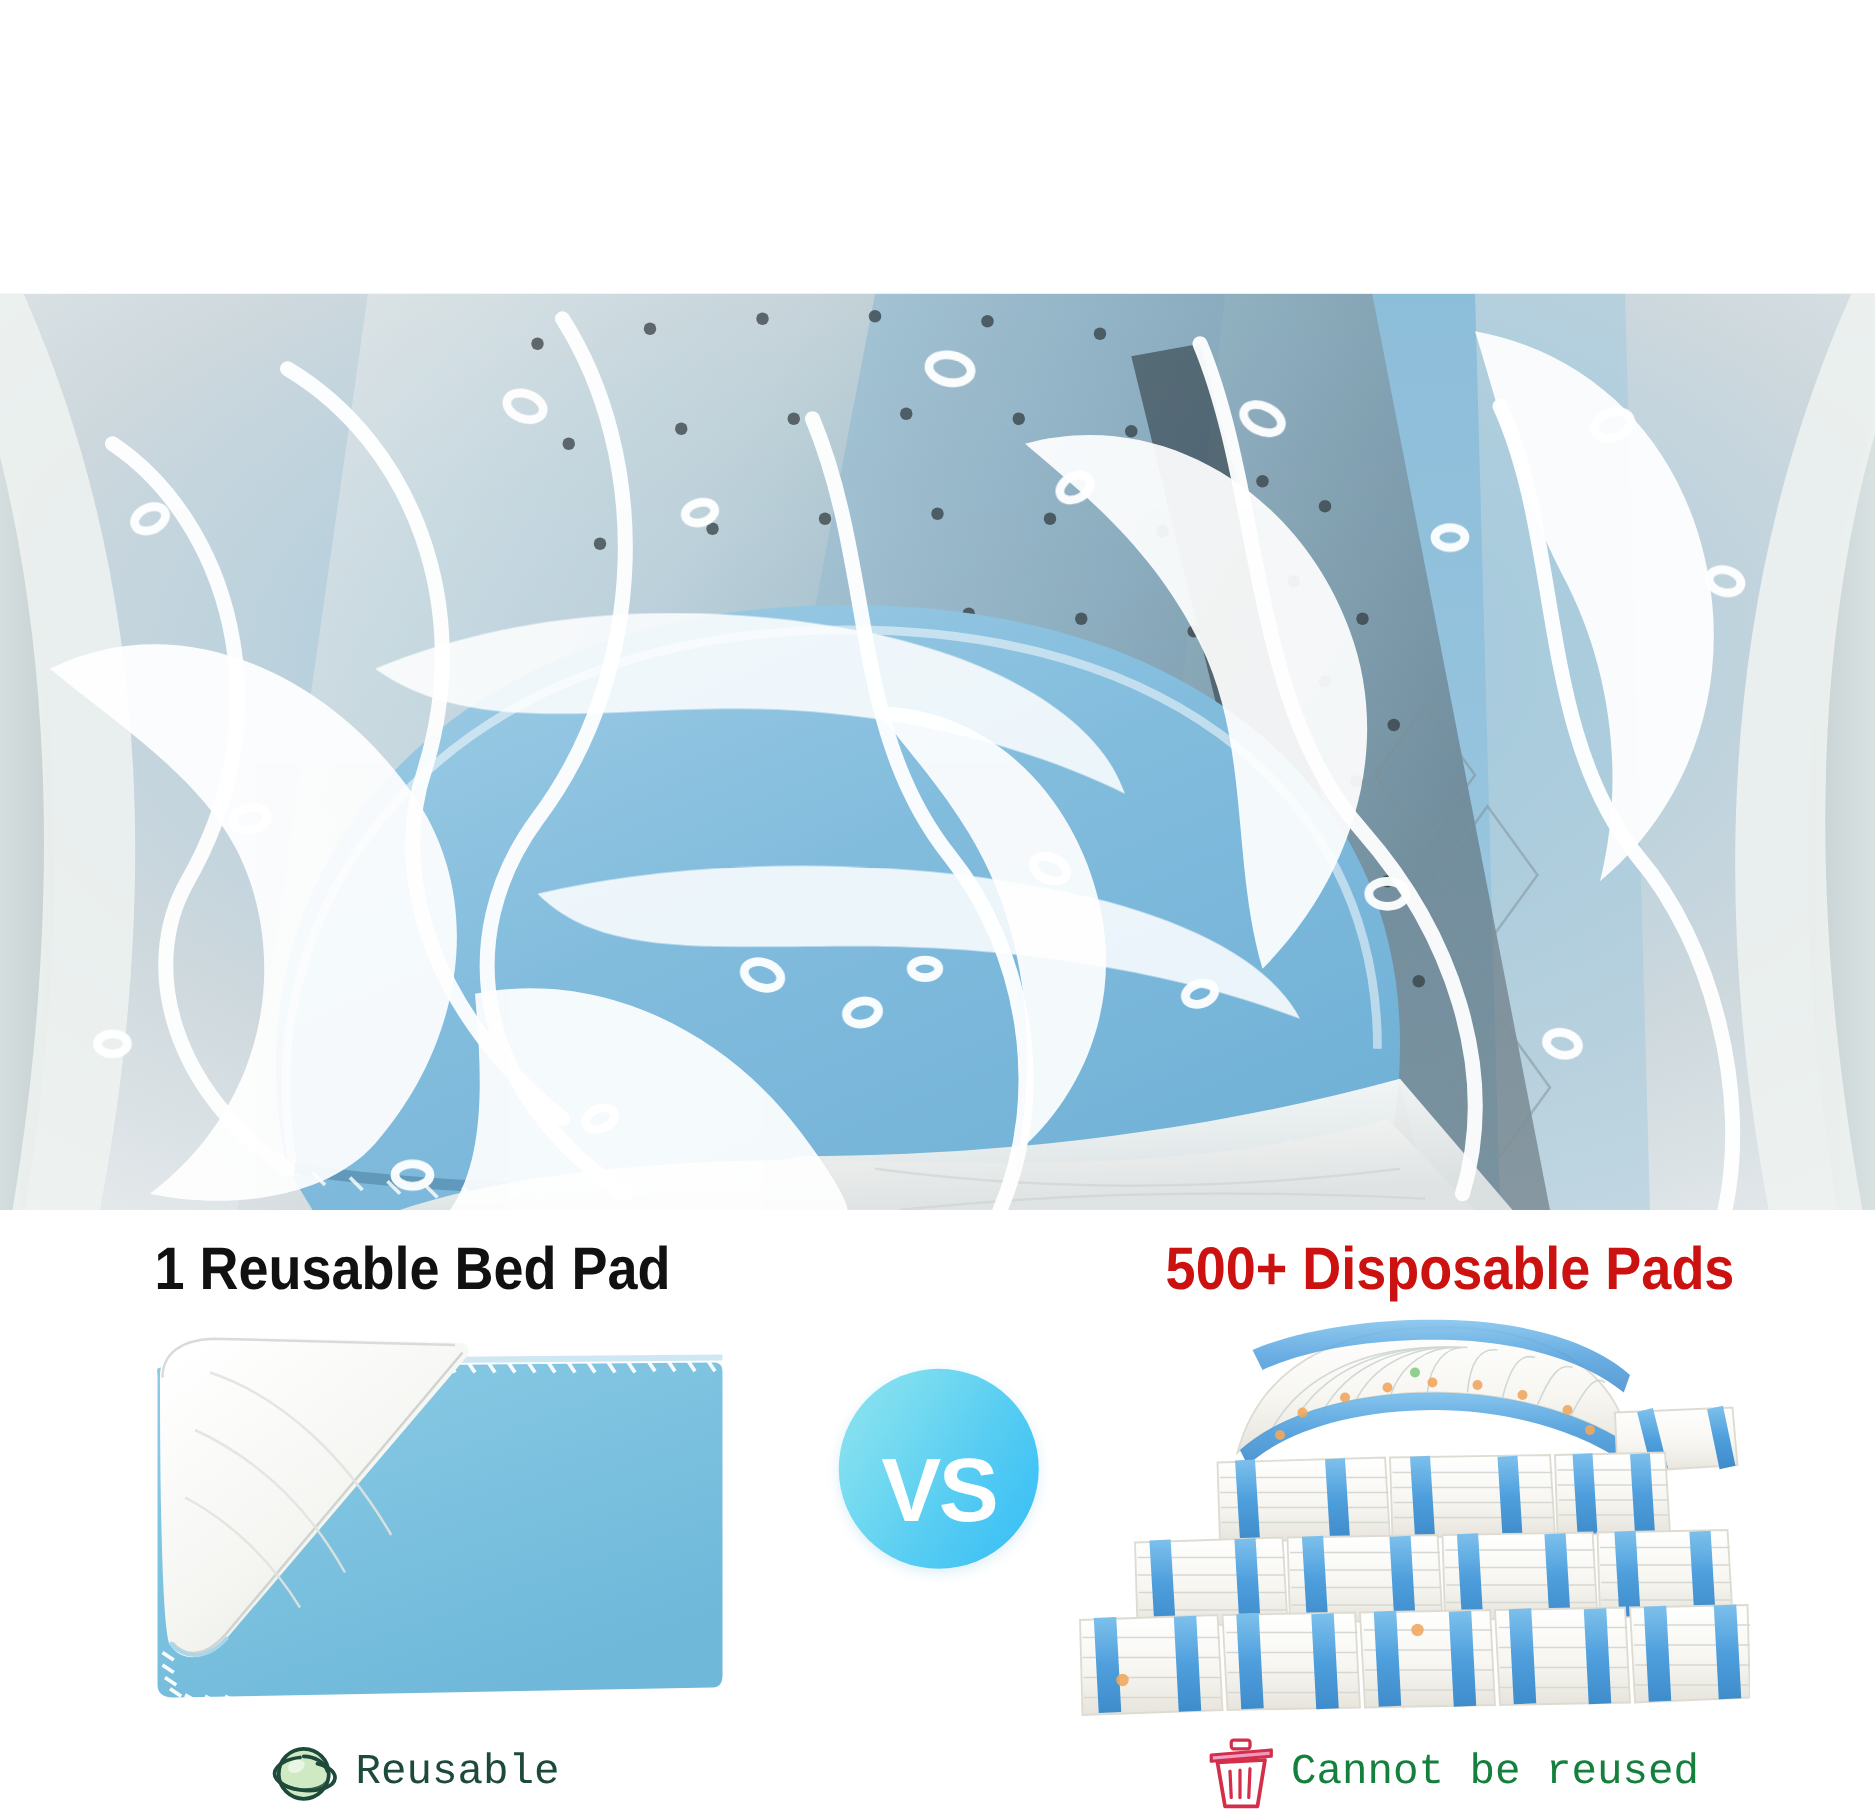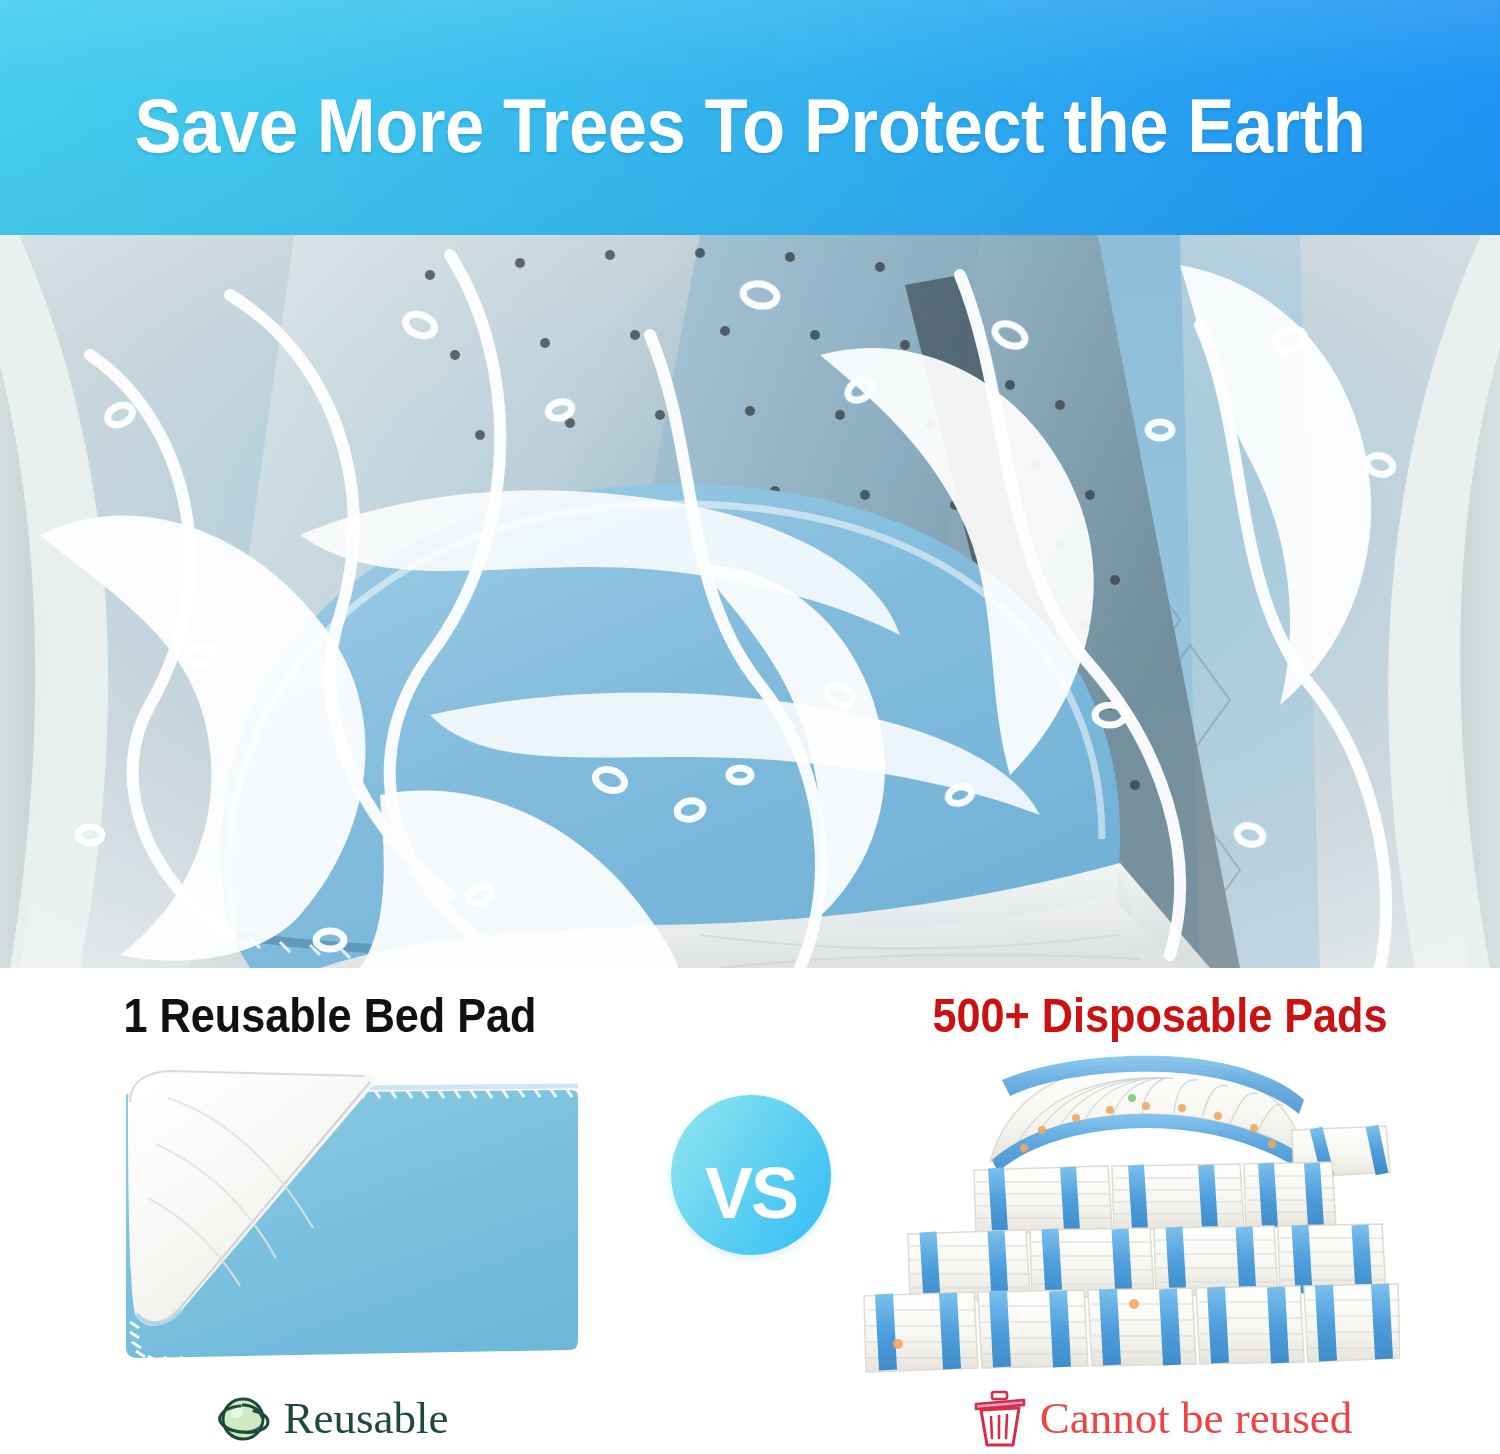--- a/index.html
+++ b/index.html
@@ -81,38 +81,35 @@
 
   
   .caption {
     position:absolute; top:1386px; height:64px;
     display:flex; align-items:center; gap:10px;
     white-space:nowrap;
   }
   .cap-left  { left:0; width:660px; justify-content:center; }
   .cap-right { left:830px; width:660px; justify-content:center; }
   .caption .cap-text {
-    font-family:Liberation Serif, serif;
+    font-family:Liberation Mono, monospace;
     font-weight:400;
-    font-size:45px;
+    font-size:34px;
     line-height:54px;
     text-align:center;
   }
   .cap-left  .cap-text { color:#1d4a3a; }
-  .cap-right .cap-text { color:#ef4444; }
+  .cap-right .cap-text { color:#15803d; }
   .caption .cap-icon { display:block; flex:0 0 auto; }
 </style>
 </head>
 <body>
 
 <div id="page">
 
-  <div class="banner">
-    <div class="banner-title">Save More Trees To Protect the Earth</div>
-  </div>
 
   <div class="hero">
     <svg viewBox="0 0 1500 733" preserveAspectRatio="none">
       <defs>
         <linearGradient id="drumRimL" x1="0" y1="0" x2="1" y2="0">
           <stop offset="0%" stop-color="#e9eeee"></stop>
           <stop offset="35%" stop-color="#fbfdfc"></stop>
           <stop offset="60%" stop-color="#dfe7e6"></stop>
           <stop offset="100%" stop-color="#c6d0d2"></stop>
         </linearGradient>

